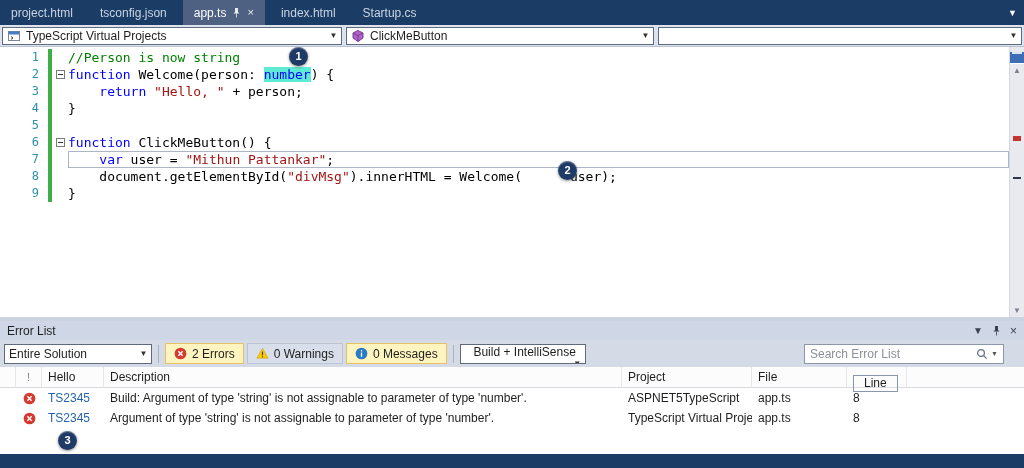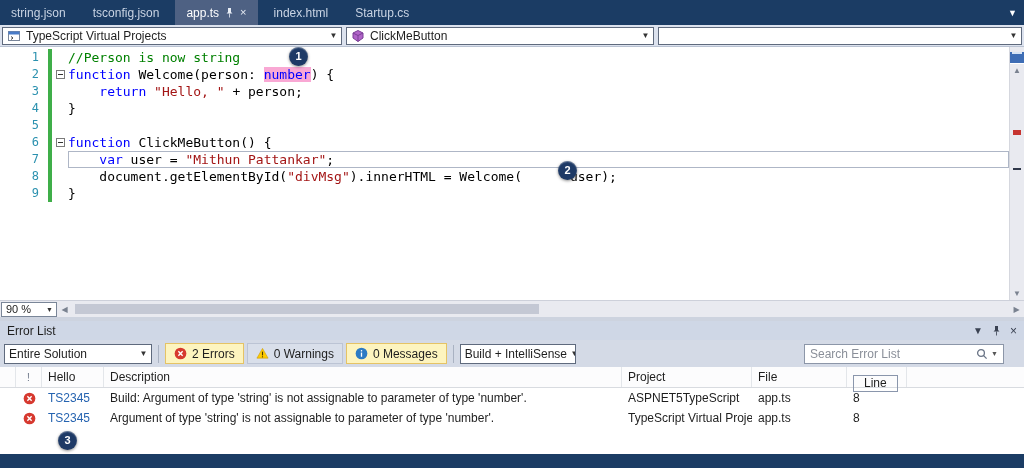--- a/index.html
+++ b/index.html
@@ -34,21 +34,21 @@
   .chg { width: 4px; flex: none; background: #3FAE49; }
   .fold { width: 16px; flex: none; display: flex; align-items: center; justify-content: center; }
   .foldbox { width: 9px; height: 9px; border: 1px solid #7A7A7A; position: relative; background: #fff; }
   .foldbox::before { content: ""; position: absolute; left: 1px; right: 1px; top: 3px; height: 1px; background: #333; }
   .ct { flex: 1; white-space: pre; color: #000; }
   .ct.caret { outline: 1px solid #AEB6C6; outline-offset: -1px; }
   .tk-comment { color: #008000; }
   .tk-kw { color: #0000FF; }
   .tk-str { color: #A31515; }
   .tk-plain { color: #000000; }
-  .hl { background: #f9a8d4; }
+  .hl { background: #5eead4; }
   .sq { text-decoration-style: wavy; text-decoration-color: #E51400;
         text-decoration-thickness: 1px; text-underline-offset: 2px; text-decoration-skip-ink: none; margin-left: 48px; }
   .vscroll { position: absolute; top: 0; right: 0; bottom: 0; width: 15px; background: #E9EAF0; border-left: 1px solid #D5D7DE; }
   .split { height: 12px; background: #3E6DB5; border-bottom: 1px solid #fff; }
   .split::after { content: ""; display: block; margin: 5px 2px 0; height: 2px; background: #D7E4F5; }
   .sarrow { height: 13px; display: flex; align-items: center; justify-content: center; color: #7A8290; font-size: 8px; }
   .sarrow.bottom { position: absolute; bottom: 0; left: 0; right: 0; }
   .marker { position: absolute; left: 3px; right: 3px; }
   .marker.red { top: 33%; height: 5px; background: #C63430; }
   .marker.dark { top: 48%; height: 2px; background: #30384A; }
@@ -68,21 +68,21 @@
   .harrow.left { left: 0; } .harrow.right { right: 0; }
   .hthumb { position: absolute; left: 18px; width: 48%; top: 3px; bottom: 3px; background: #C4C8D4; }
   
   .splitterbar { height: 4px; flex: none; background: #CDD3DF; }
   .elist { flex: none; display: flex; flex-direction: column; background: #fff; }
   .etitle { height: 19px; flex: none; background: #CFD7E6; display: flex; align-items: center; padding: 0 7px; font-size: 12px; color: #1E1E1E; }
   .wicons { margin-left: auto; display: flex; align-items: center; gap: 9px; color: #3A4252; font-size: 10px; }
   .wicons span { display: inline-flex; align-items: center; }
   .etoolbar { height: 27px; flex: none; background: #D4DAE6; display: flex; align-items: center; padding: 0 4px; gap: 3px; }
   .combo.scope { width: 148px; height: 20px; }
-  .combo.source { width: 116px; height: 20px; }
+  .combo.source { width: 126px; height: 20px; flex-direction: column; }
   .tsep { width: 1px; height: 18px; background: #A9B2C2; margin: 0 3px; flex: none; }
   .tbtn { height: 21px; display: flex; align-items: center; gap: 5px; padding: 0 8px; font-size: 12px; color: #1E1E1E; border: 1px solid transparent; }
   .tbtn.sel { background: #FDF4BF; border-color: #E5C365; }
   .tbtn.plain { background: #D9DFEA; border-color: #BCC4D4; }
   .ticon { display: inline-flex; }
   .searchbox { margin-left: auto; margin-right: 16px; width: 200px; height: 20px; background: #fff; border: 1px solid #8C96A8; display: flex; align-items: center; padding: 0 5px; font-size: 12px; color: #8A8F99; }
   .searchbox .smag { margin-left: auto; display: inline-flex; }
   .searchbox .sarr { font-size: 7px; color: #555; margin-left: 3px; }
   
   .ehead { height: 21px; flex: none; display: flex; background: #FCFCFD; border-bottom: 1px solid #D8DBE0; font-size: 12px; color: #1E1E1E; align-items: center; }
@@ -106,21 +106,21 @@
   .statusbar { height: 14px; flex: none; background: #1B3C64; }
 </style>
 </head>
 <body>
 
 <div class="vs">
 
   <div class="tabbar">
     <div class="tabs">
         <div class="tab">
-          <span>string.json</span>
+          <span>project.html</span>
         </div>
         <div class="tab">
           <span>tsconfig.json</span>
         </div>
         <div class="tab active">
           <span>app.ts</span>
           <span class="tabico">
             <svg width="9" height="10" viewBox="0 0 9 10">
               <path fill="currentColor" d="M3 0h3v4l1.5 1.5h-6L3 4z"></path>
               <rect fill="currentColor" x="4.1" y="5.5" width="0.8" height="4"></rect>
@@ -230,31 +230,20 @@
       <div class="split"></div>
       <div class="sarrow">▲</div>
       <div class="marker red"></div>
       <div class="marker dark"></div>
       <div class="sarrow bottom">▼</div>
     </div>
     <div class="badge b1">1</div>
     <div class="badge b2">2</div>
   </div>
 
-  <div class="hbar">
-    <div class="zoom">
-      <span>90 %</span>
-      <span class="carrow">▼</span>
-    </div>
-    <div class="htrack">
-      <span class="harrow left">◀</span>
-      <div class="hthumb"></div>
-      <span class="harrow right">▶</span>
-    </div>
-  </div>
 
   <div class="splitterbar"></div>
 
   <div class="elist">
     <div class="etitle">
       <span>Error List</span>
       <span class="wicons">
         <span>▼</span>
         <span>
           <svg width="9" height="10" viewBox="0 0 9 10">

